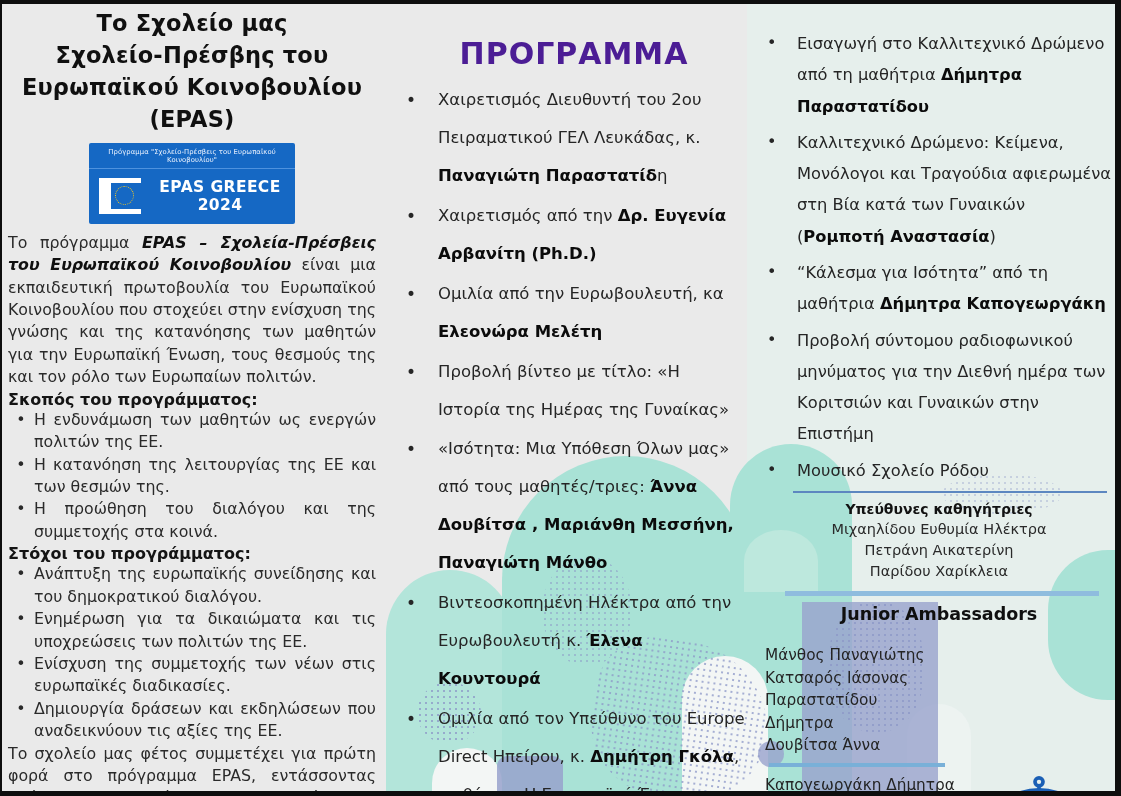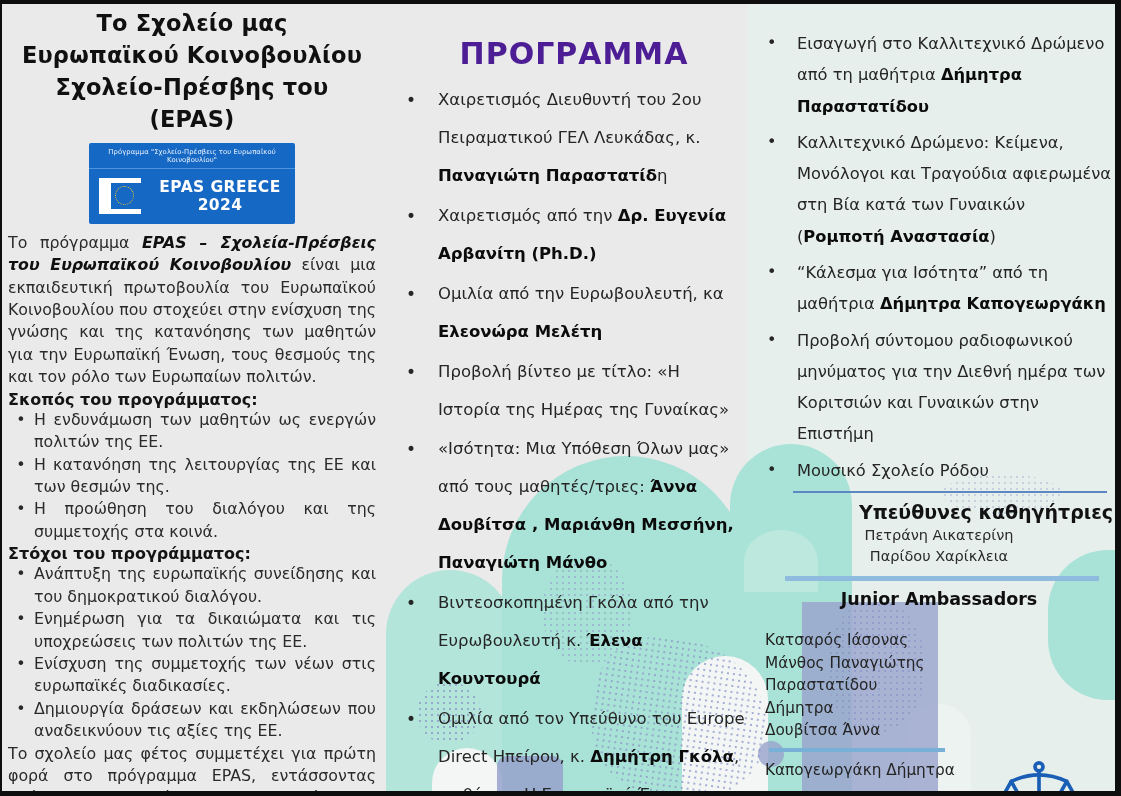--- a/index.html
+++ b/index.html
@@ -59,21 +59,21 @@
   .plist .li{display:flex;margin-bottom:2px;}
   .plist .dot{width:32px;padding-left:4px;flex:0 0 auto;font-size:17px;line-height:2.3;}
   .plist .txt{flex:1;font-size:16.5px;line-height:2.3;color:#252525;}
   .b{font-weight:800;color:#0b0b0b;}
 
   
   .rlist .li{display:flex;margin-bottom:5px;}
   .rlist .dot{width:30px;padding-left:2px;flex:0 0 auto;font-size:16px;line-height:1.92;}
   .rlist .txt{flex:1;font-size:16.3px;line-height:1.92;color:#252525;}
   .line-thin{height:2px;background:#5d87c0;margin:0 6px 8px 28px;}
-  .teachers-h{font-size:19px;font-weight:800;text-align:right;color:#121212;}
+  .teachers-h{font-size:14px;font-weight:800;text-align:center;color:#121212;}
   .teachers-n{font-size:14.5px;line-height:1.45;text-align:center;color:#2a2a2a;margin-top:2px;}
   .line-thick{height:5px;background:#8fbcde;margin:9px 14px 8px 20px;}
   .junior-h{font-size:17.5px;font-weight:800;text-align:center;color:#0f0f0f;margin-bottom:20px;}
   .amb-grid{display:flex;gap:6px;font-size:15.3px;line-height:1.48;color:#242424;}
   .amb-col1{flex:0 0 176px;}
   .amb-col2{flex:1;}
   .line-short{height:4px;background:#79b0d8;width:176px;margin:6px 0 7px 4px;}
   .amb-bottom{display:flex;align-items:flex-start;}
   .amb-extra{flex:0 0 200px;font-size:15.3px;line-height:1.48;color:#242424;}
   .scales-wrap{flex:1;display:flex;justify-content:center;padding-top:2px;}
@@ -99,22 +99,22 @@
     <div class="spk s1"></div>
     <div class="spk s2"></div>
     <div class="spk s3"></div>
     <div class="spk s4"></div>
     <div class="spk s5"></div>
   </div>
 
   <div class="col col-left">
     <div class="main-title">
         <div>Το Σχολείο μας</div>
+        <div>Σχολείο-Πρέσβης του</div>
         <div>Ευρωπαϊκού Κοινοβουλίου</div>
-        <div>Σχολείο-Πρέσβης του</div>
         <div>(EPAS)</div>
       </div>
 
     <div class="epas-logo">
       <div class="epas-strip">Πρόγραμμα "Σχολείο-Πρέσβεις του Ευρωπαϊκού Κοινοβουλίου"</div>
       <div class="epas-main">
         <div class="epas-mark">
           <div class="epas-stars"></div>
         </div>
         <div class="epas-text">EPAS GREECE 2024</div>
@@ -180,21 +180,21 @@
         <div class="li">
           <span class="dot">•</span>
           <span class="txt"><span>Προβολή βίντεο με τίτλο: «Η Ιστορία της Ημέρας της Γυναίκας»</span></span>
         </div>
         <div class="li">
           <span class="dot">•</span>
           <span class="txt"><span>«Ισότητα: Μια Υπόθεση Όλων μας» από τους μαθητές/τριες: </span><span class="b">Άννα Δουβίτσα , Μαριάνθη Μεσσήνη, Παναγιώτη Μάνθο</span></span>
         </div>
         <div class="li">
           <span class="dot">•</span>
-          <span class="txt"><span>Βιντεοσκοπημένη Γκόλα από την Ευρωβουλευτή κ. </span><span class="b">Έλενα Κουντουρά</span></span>
+          <span class="txt"><span>Βιντεοσκοπημένη Ηλέκτρα από την Ευρωβουλευτή κ. </span><span class="b">Έλενα Κουντουρά</span></span>
         </div>
         <div class="li">
           <span class="dot">•</span>
           <span class="txt"><span>Ομιλία από τον Υπεύθυνο του Europe Direct Ηπείρου, κ. </span><span class="b">Δημήτρη Γκόλα</span><span>, με θέμα: «Η Ευρωπαϊκή Ένωση και η Προώθηση της Ισότητας»</span></span>
         </div>
       </div>
   </div>
 
   <div class="col col-right">
     <div class="rlist">
@@ -216,31 +216,32 @@
         </div>
         <div class="li">
           <span class="dot">•</span>
           <span class="txt"><span>Μουσικό Σχολείο Ρόδου</span></span>
         </div>
       </div>
     <div class="line-thin"></div>
 
     <div class="teachers-h">Υπεύθυνες καθηγήτριες</div>
     <div class="teachers-n">
+        <div>Μιχαηλίδου Ευθυμία Ηλέκτρα</div>
         <div>Πετράνη Αικατερίνη</div>
         <div>Παρίδου Χαρίκλεια</div>
       </div>
 
     <div class="line-thick"></div>
 
     <div class="junior-h">Junior Ambassadors</div>
     <div class="amb-grid">
       <div class="amb-col1">
+          <div>Μάνθος Παναγιώτης</div>
           <div>Κατσαρός Ιάσονας</div>
-          <div>Μάνθος Παναγιώτης</div>
           <div>Παραστατίδου Δήμητρα</div>
           <div>Δουβίτσα Άννα</div>
         </div>
     </div>
     <div class="line-short"></div>
     <div class="amb-bottom">
       <div class="amb-extra">
           <div>Καπογεωργάκη Δήμητρα</div>
         </div>
       <div class="scales-wrap">

